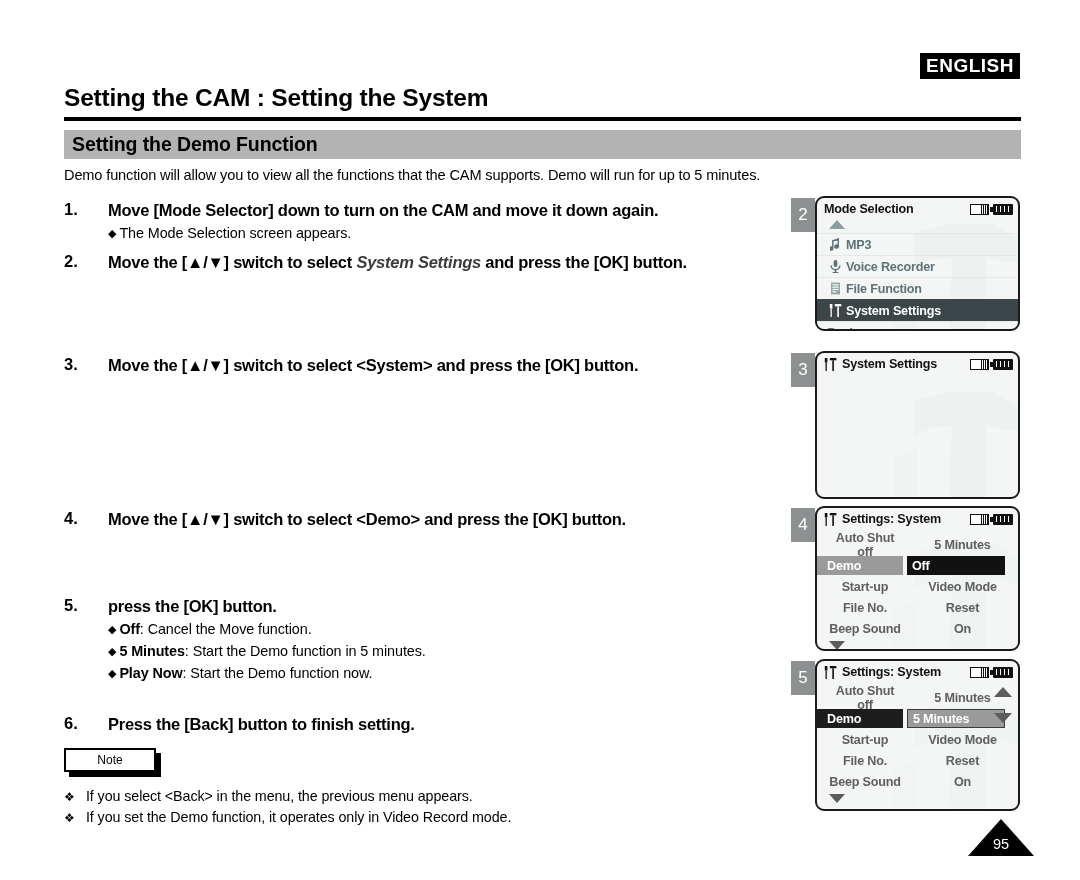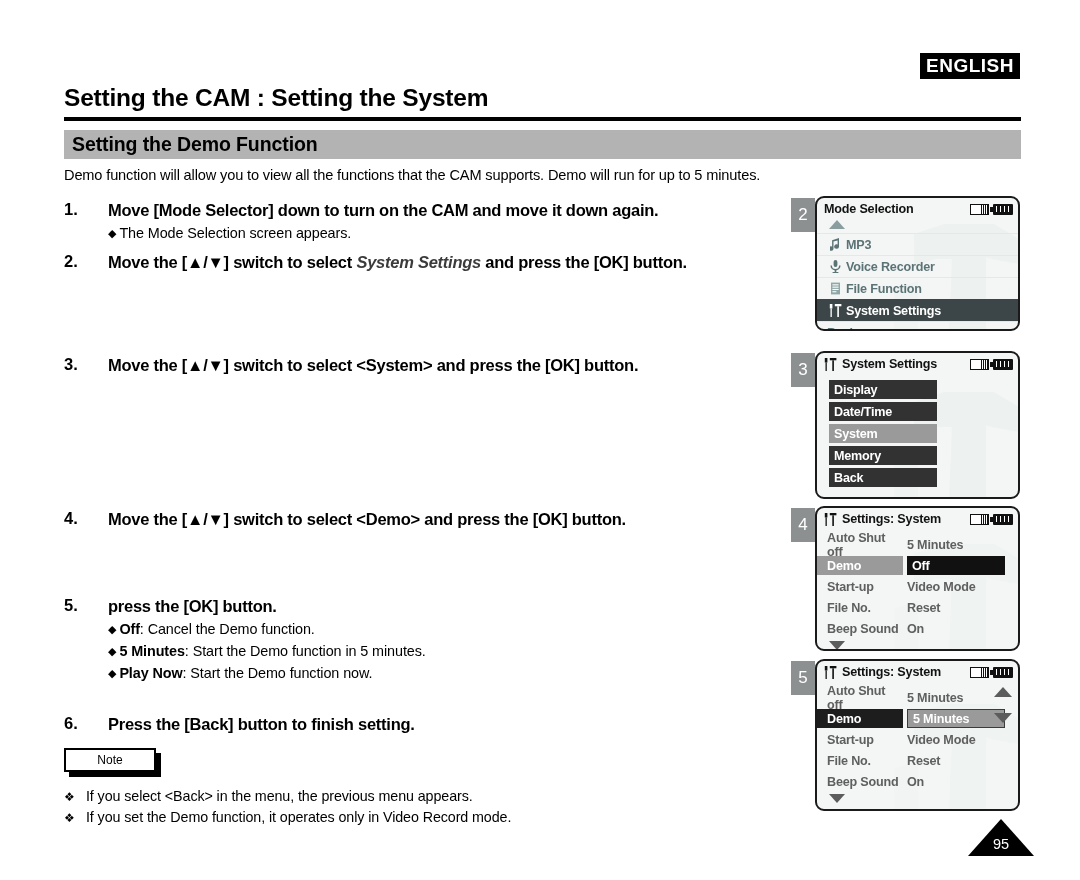--- a/index.html
+++ b/index.html
@@ -174,20 +174,21 @@
 
   
   .panel {
     position: absolute;
     width: 205px;
     background: #f4f6f6;
     border: 2.5px solid #1a1a1a;
     border-radius: 9px;
     box-sizing: border-box;
     overflow: hidden;
+    text-align: center;
   }
   .badge {
     position: absolute;
     width: 24px; height: 34px;
     background: #8d9091;
     color: #fff;
     font-size: 17px;
     display: flex;
     align-items: center;
     justify-content: center;
@@ -468,21 +469,21 @@
   <span class="num">4.</span>
   <div class="body">
     <div class="line">Move the [▲/▼] switch to select &lt;Demo&gt; and press the [OK] button.</div>
   </div>
 </div>
 
 <div class="step" id="step5">
   <span class="num">5.</span>
   <div class="body">
     <div class="line">press the [OK] button.</div>
-    <div class="sub"><span class="d">◆</span><b>Off</b><span>: Cancel the Demo function.</span></div>
+    <div class="sub"><span class="d">◆</span><b>Off</b><span>: Cancel the Move function.</span></div>
     <div class="sub"><span class="d">◆</span><b>5 Minutes</b><span>: Start the Demo function in 5 minutes.</span></div>
     <div class="sub"><span class="d">◆</span><b>Play Now</b><span>: Start the Demo function now.</span></div>
   </div>
 </div>
 
 <div class="step" id="step6">
   <span class="num">6.</span>
   <div class="body">
     <div class="line">Press the [Back] button to finish setting.</div>
   </div>
@@ -575,27 +576,20 @@
           <rect x="5.8" y="0" width="6.6" height="2.3" fill="#111"></rect>
           <rect x="8.3" y="2.3" width="1.6" height="10.7" fill="#111"></rect>
         </svg>
     </span>
     <span class="lcd-title">System Settings</span>
     <span class="lcd-status">
       <span class="icon-card"></span>
       <span class="icon-batt"></span>
     </span>
   </div>
-  <div class="btn-list">
-    <div class="btn-item">Display</div>
-    <div class="btn-item">Date/Time</div>
-    <div class="btn-item sel">System</div>
-    <div class="btn-item">Memory</div>
-    <div class="btn-item">Back</div>
-  </div>
 </div>
 
 <div class="badge" id="badge4">4</div>
 <div class="panel" id="panel4">
   <svg class="watermark" viewBox="0 0 150 120">
     <path d="M40 15 L70 5 L120 5 L145 20 L145 45 L118 40 L112 38 L112 115 L75 115 L78 40 L60 40 L40 48 Z" fill="#e9efed"></path>
     <path d="M20 70 L44 62 L44 115 L20 115 Z" fill="#eef2f0"></path>
   </svg>
   <div class="lcd-titlebar">
     <span class="mi" style="width:15px;display:inline-flex;margin-right:3px">

